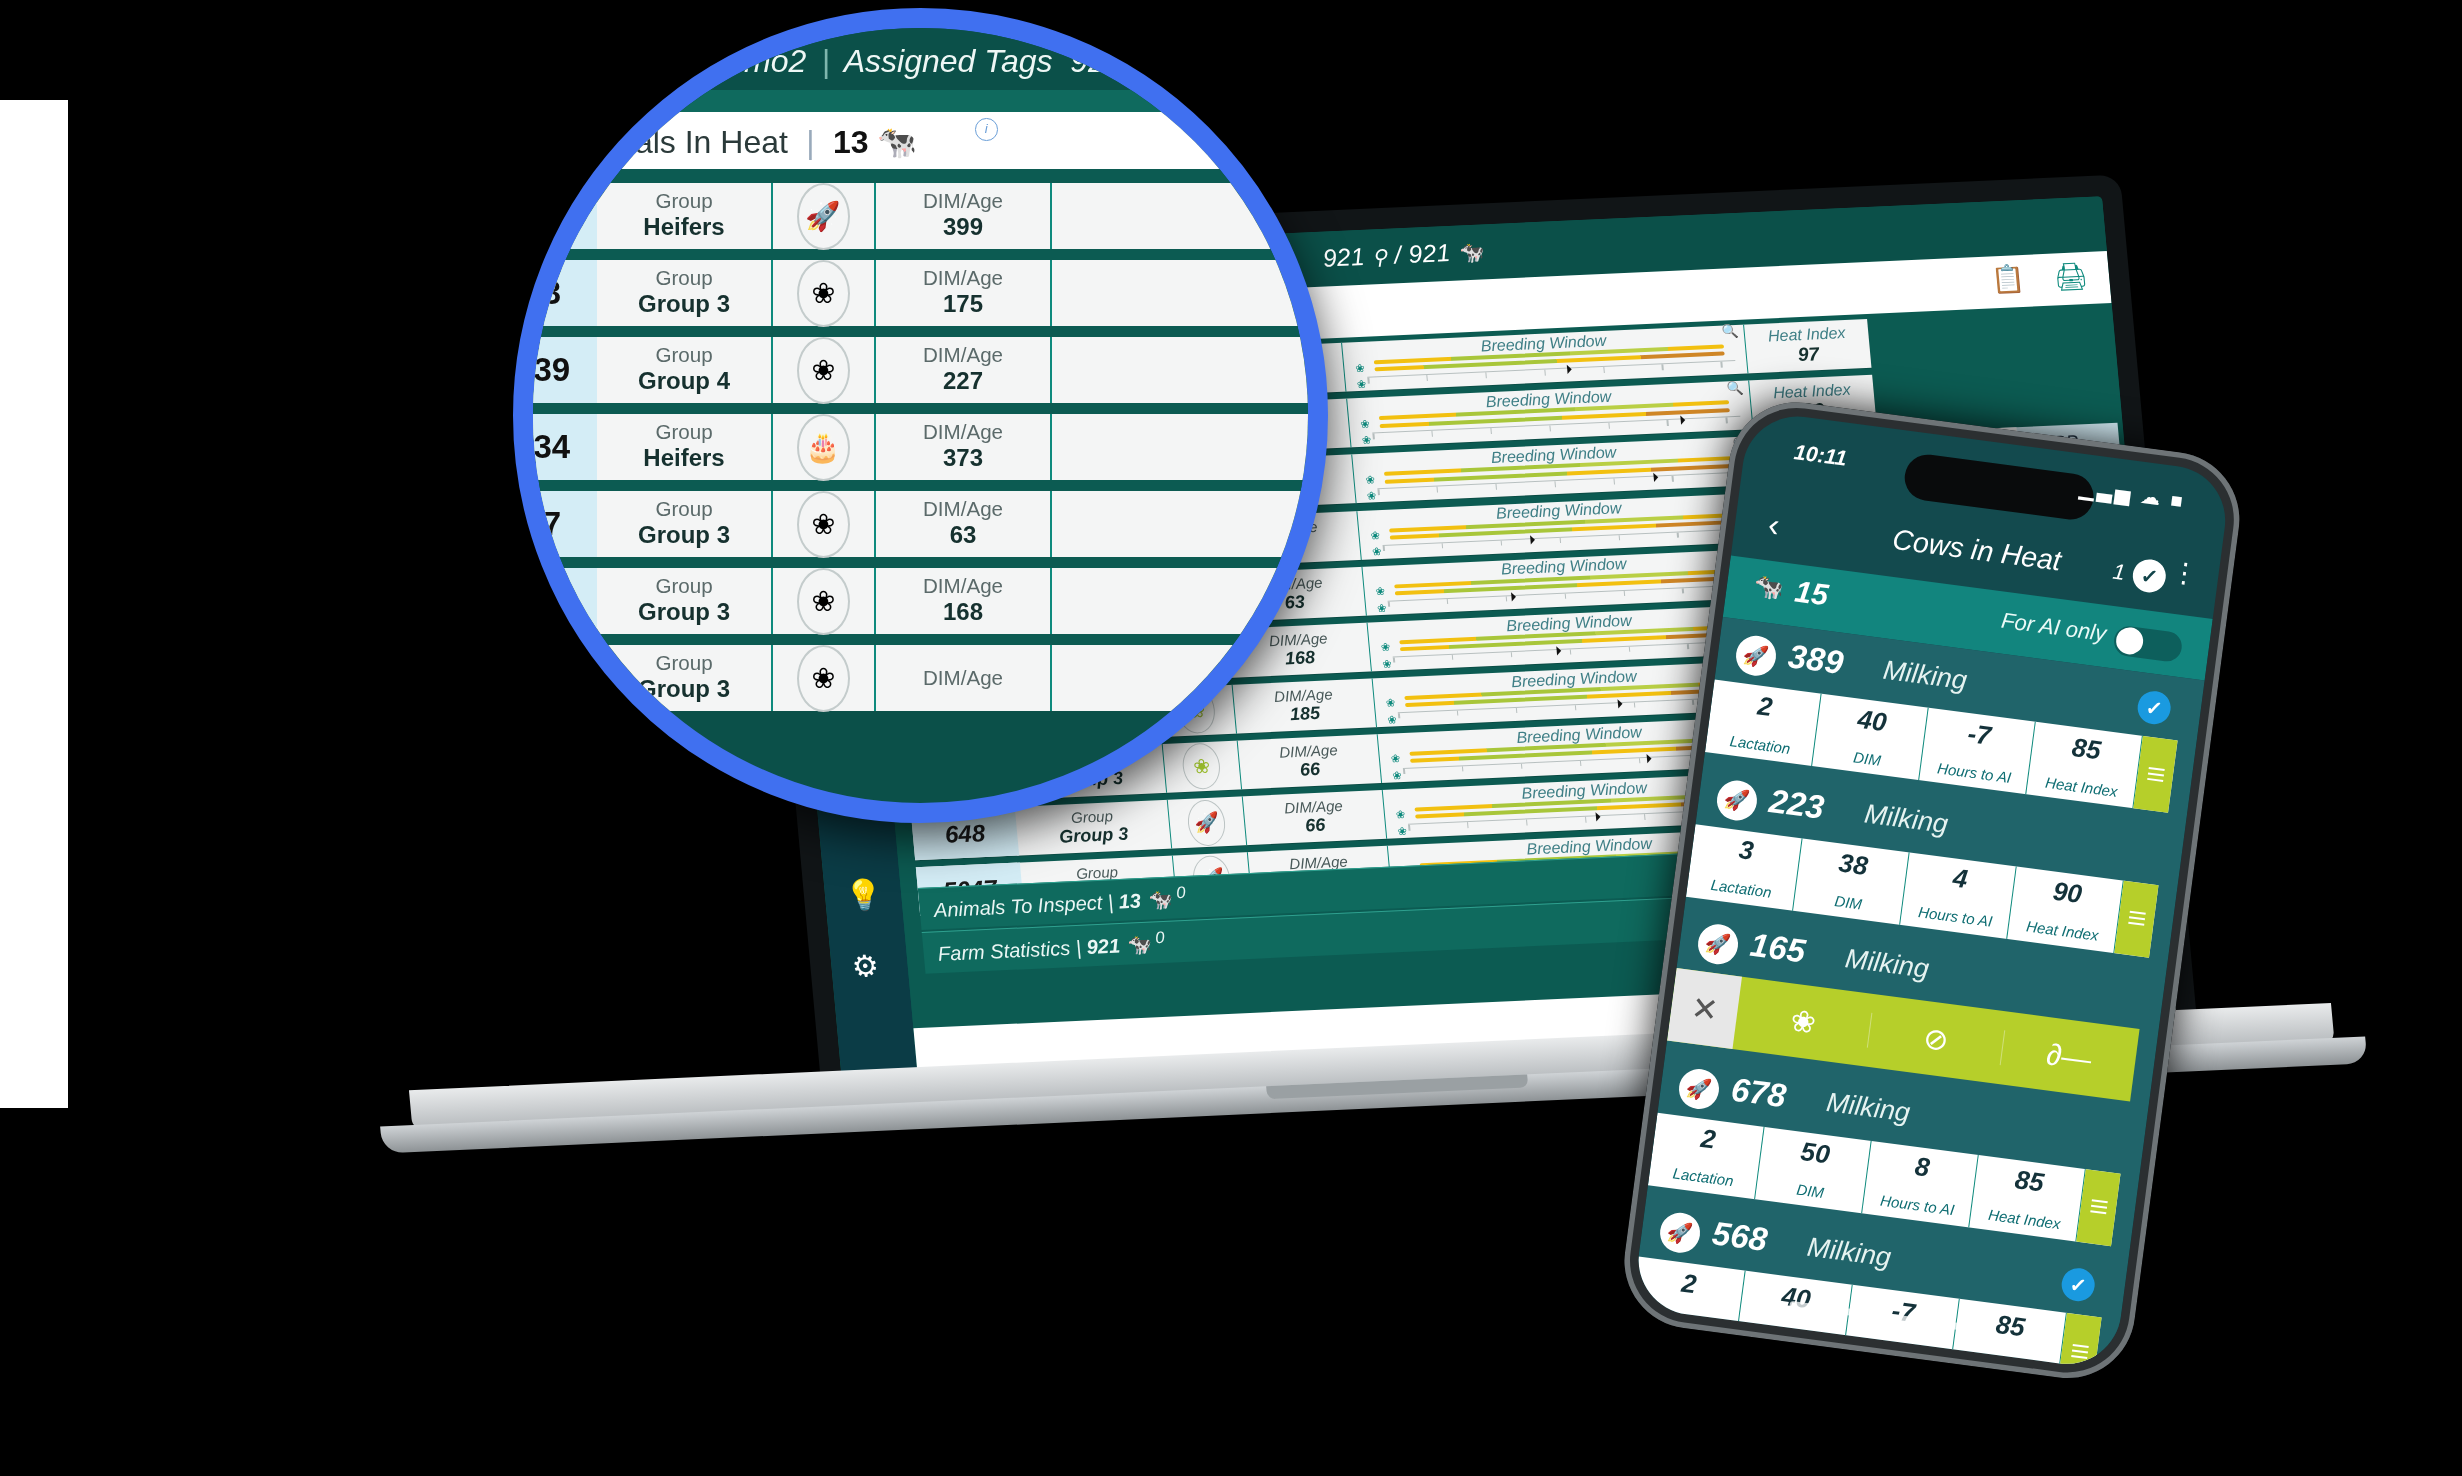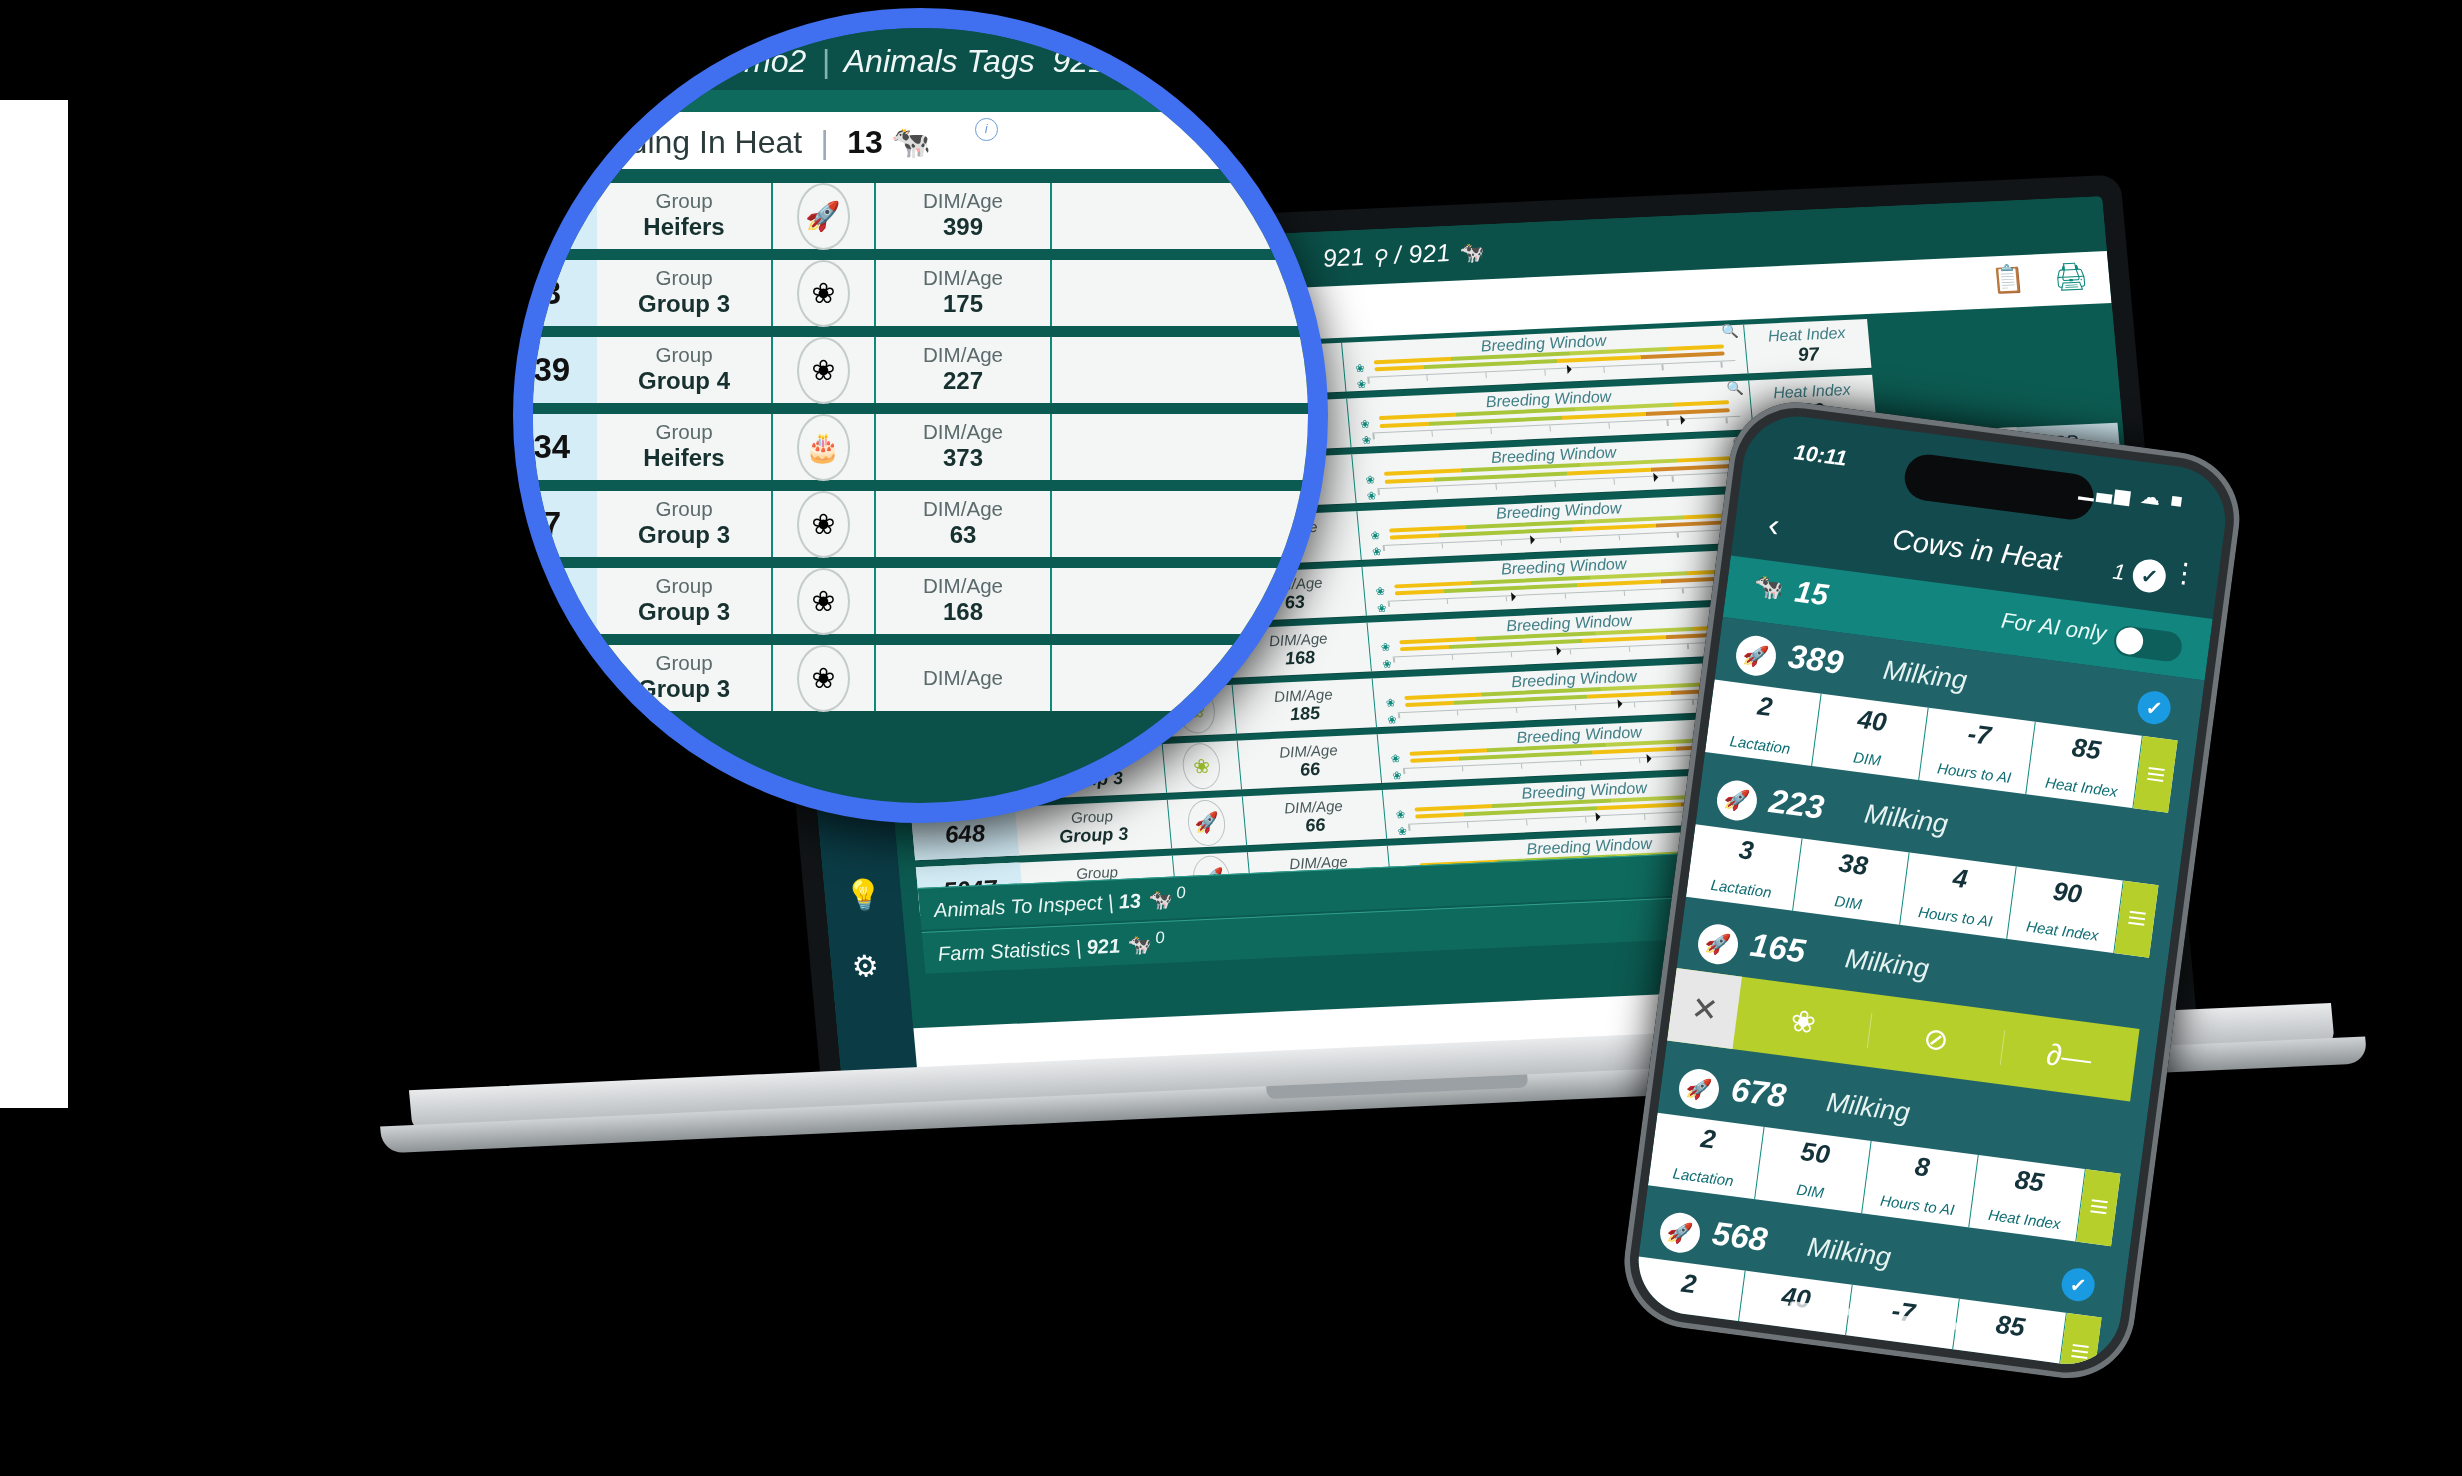--- a/index.html
+++ b/index.html
@@ -781,29 +781,29 @@
     <div class="abs" id="ph-home"></div>
   </div>
 </div>
 
 <div class="abs" id="mag">
   <div id="mag-inner">
     <div class="m-top">
       <div class="hdr">
         <span>...ung RP Demo2</span>
         <span class="sep">|</span>
-        <span>Animals Tags</span>
+        <span>Assigned Tags</span>
         &nbsp;<span>921</span>
         <span>⚲</span>
       </div>
     </div>
     <div class="m-sep"></div>
     <div class="m-title">
       <div class="t">
-        <span>Breeding In Heat</span>
+        <span>Animals In Heat</span>
         <span class="sep">|</span>
         <b>13</b>
         <span>🐄</span>
       </div>
       <div class="info">i</div>
     </div>
     <div class="m-rows" id="mag-rows">
         <div class="mrow">
           <div class="id">5050</div>
           <div class="grp">

